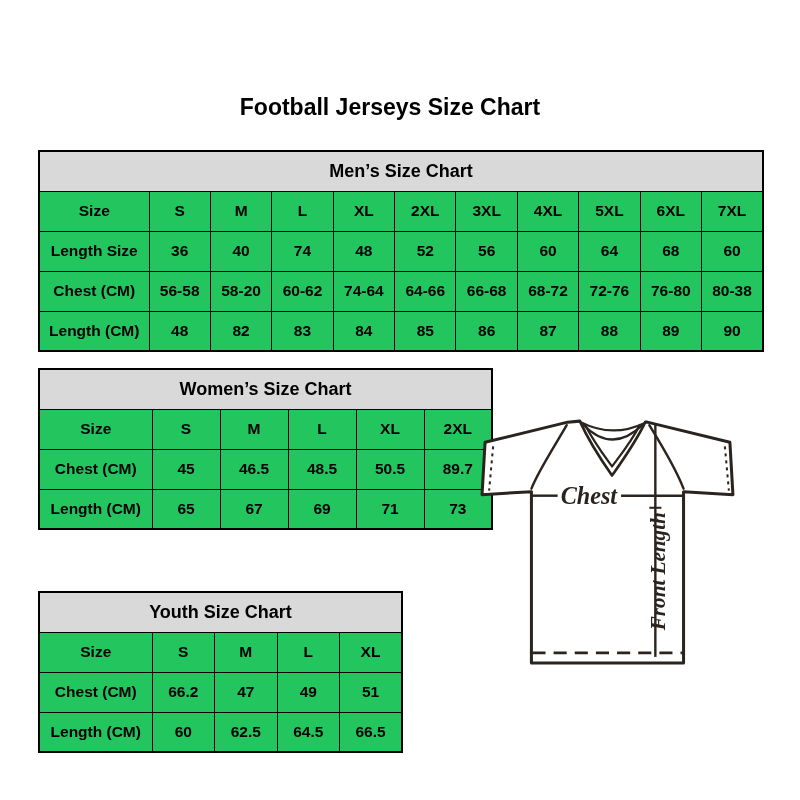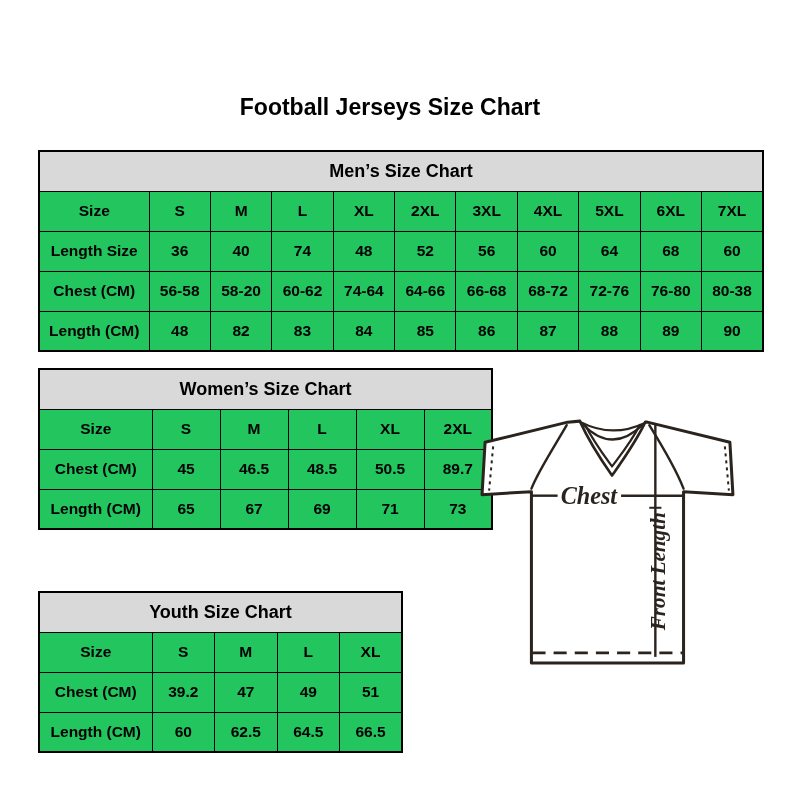--- a/index.html
+++ b/index.html
@@ -154,21 +154,21 @@
         </tr>
         <tr>
           <th class="row-label">Size</th>
           <td>S</td>
           <td>M</td>
           <td>L</td>
           <td>XL</td>
         </tr>
         <tr>
           <th class="row-label">Chest (CM)</th>
-          <td>39.2</td>
+          <td>66.2</td>
           <td>47</td>
           <td>49</td>
           <td>51</td>
         </tr>
         <tr>
           <th class="row-label">Length (CM)</th>
           <td>60</td>
           <td>62.5</td>
           <td>64.5</td>
           <td>66.5</td>

